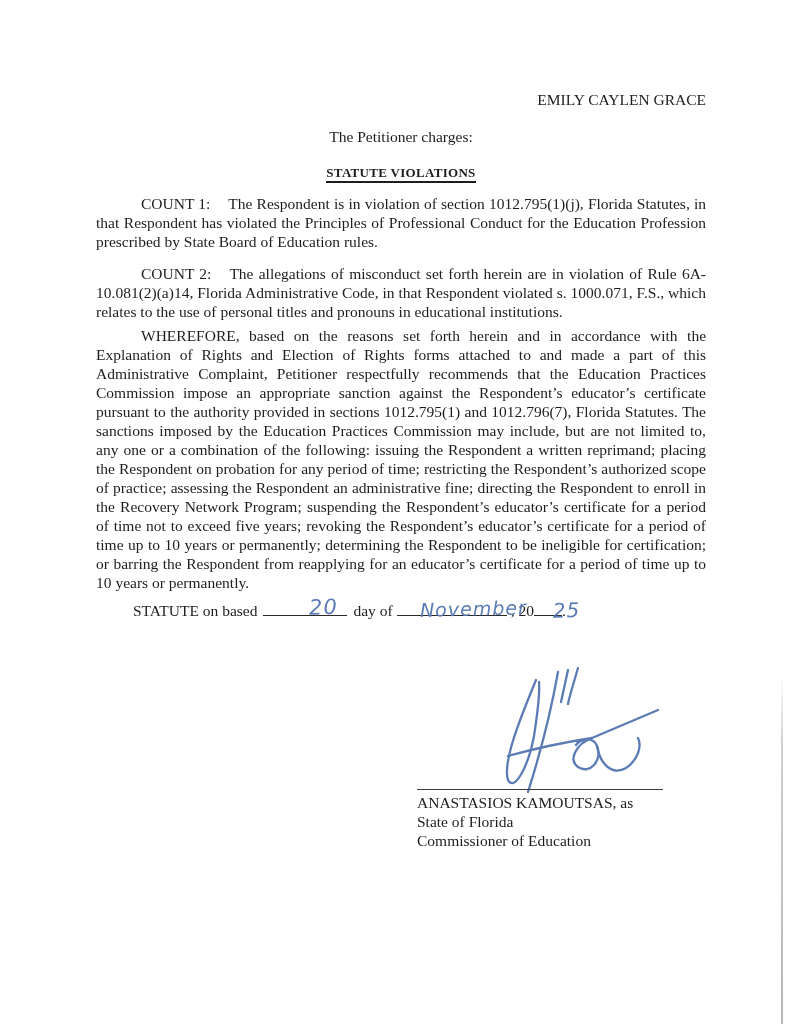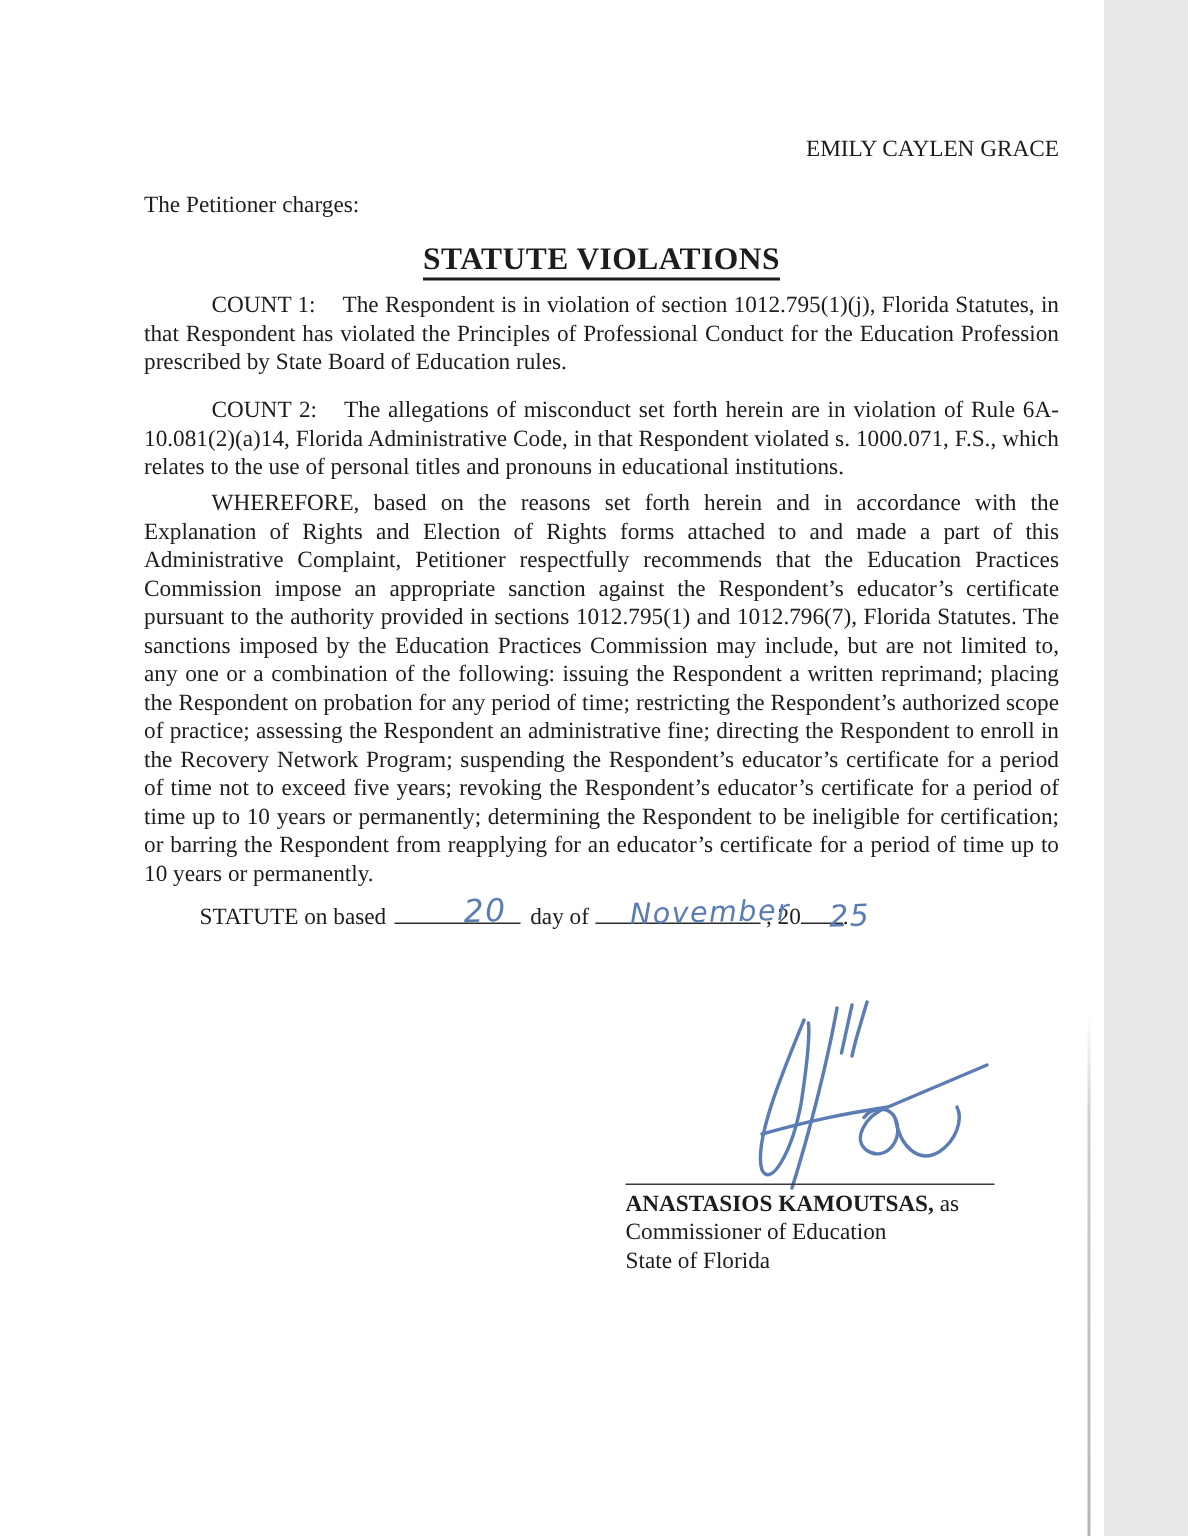--- a/index.html
+++ b/index.html
@@ -1,37 +1,37 @@
 <!DOCTYPE html>
 <html><head>
 <meta charset="utf-8">
 <style>
   html,body{margin:0;padding:0;background:#e8e8e8;}
   .page{
     position:relative;
-    width:736px;height:1024px;
+    width:792px;height:1024px;
     background:#ffffff;
     overflow:hidden;
     font-family:"Liberation Serif","DejaVu Serif",serif;
     color:#1d1d1d;
     font-size:15.5px;
     line-height:19px;
   }
   .content{
     position:absolute;
     left:96px;top:90px;width:610px;
   }
   .doc-header{text-align:right;}
   .doc-header div{line-height:19px;}
-  .intro{margin:18px 0 0 0;}
+  .intro{margin:18px 0 0 0;text-align:center;}
   .section-heading{
     margin:17px 0 0 0;
     text-align:center;
     font-weight:bold;
-    font-size:21px;
+    font-size:13px;
     line-height:19px;
   }
   .heading-text{
     border-bottom:2px solid #1d1d1d;
     padding-bottom:1px;
     letter-spacing:.3px;
   }
   .par{
     margin:12px 0 0 0;
     text-align:justify;
@@ -77,21 +77,21 @@
   .sig-line{
     position:absolute;
     left:417px;top:789px;width:246px;
     border-top:1.5px solid #3a3a3a;
   }
   .sig-text{
     position:absolute;
     left:417px;top:793px;
     line-height:19px;
   }
-  .sig-name-bold{font-weight:bold;margin-top:24px;}
+  .sig-name-bold{font-weight:normal;margin-top:24px;}
   .scan-edge{
     position:absolute;
     right:9px;top:676px;bottom:0;
     width:2px;
     background:linear-gradient(#ffffff, #cfcfcf 20%, #b5b5b5);
   }
 </style>
 </head>
 <body>
 
@@ -127,19 +127,19 @@
       <path d="M68,90 C104,80 126,76 152,72 C136,78 128,94 138,101 C150,109 163,94 157,80 C153,70 140,73 136,79"></path>
       <path d="M157,80 C160,98 172,110 186,102 C198,94 202,80 198,72"></path>
       <path d="M152,72 L218,44"></path>
     </g>
   </svg>
 
   <div class="sig-line"></div>
 
   <div class="sig-text">
     <div><span class="sig-name-bold">ANASTASIOS KAMOUTSAS,</span><span> as</span></div>
+    <div>State of Florida</div>
     <div>Commissioner of Education</div>
-    <div>State of Florida</div>
   </div>
 
   <div class="scan-edge"></div>
 
 </div>
 
 </body></html>

